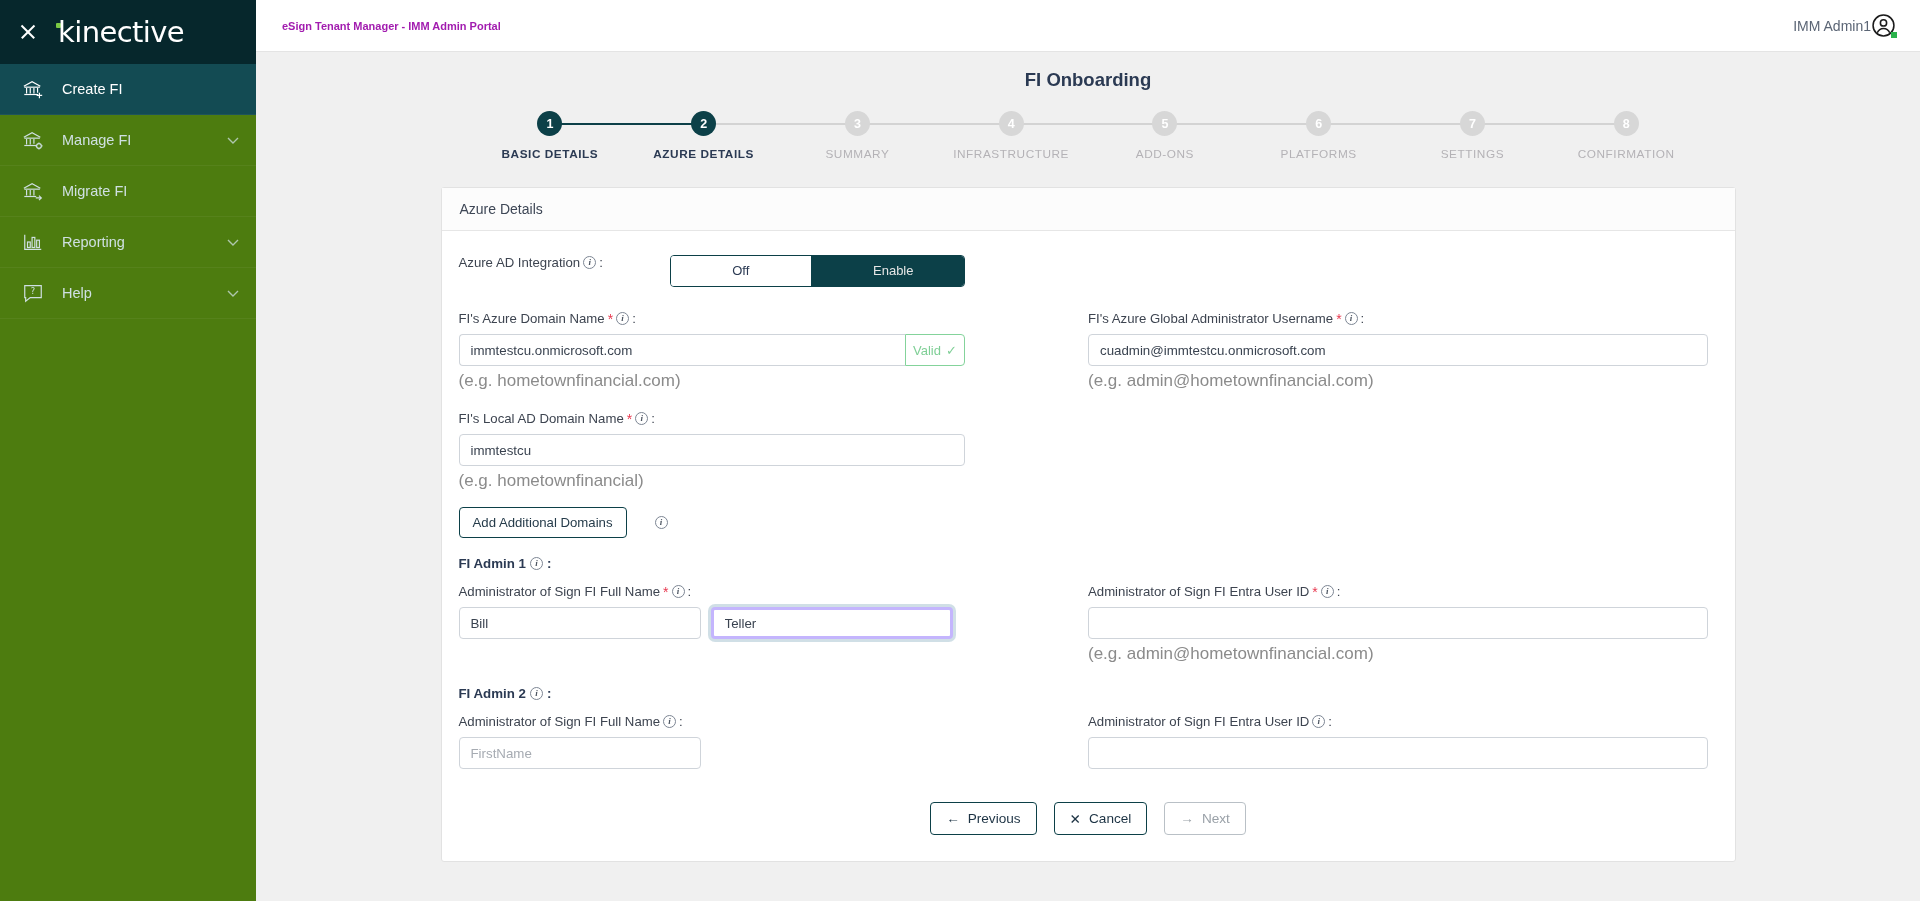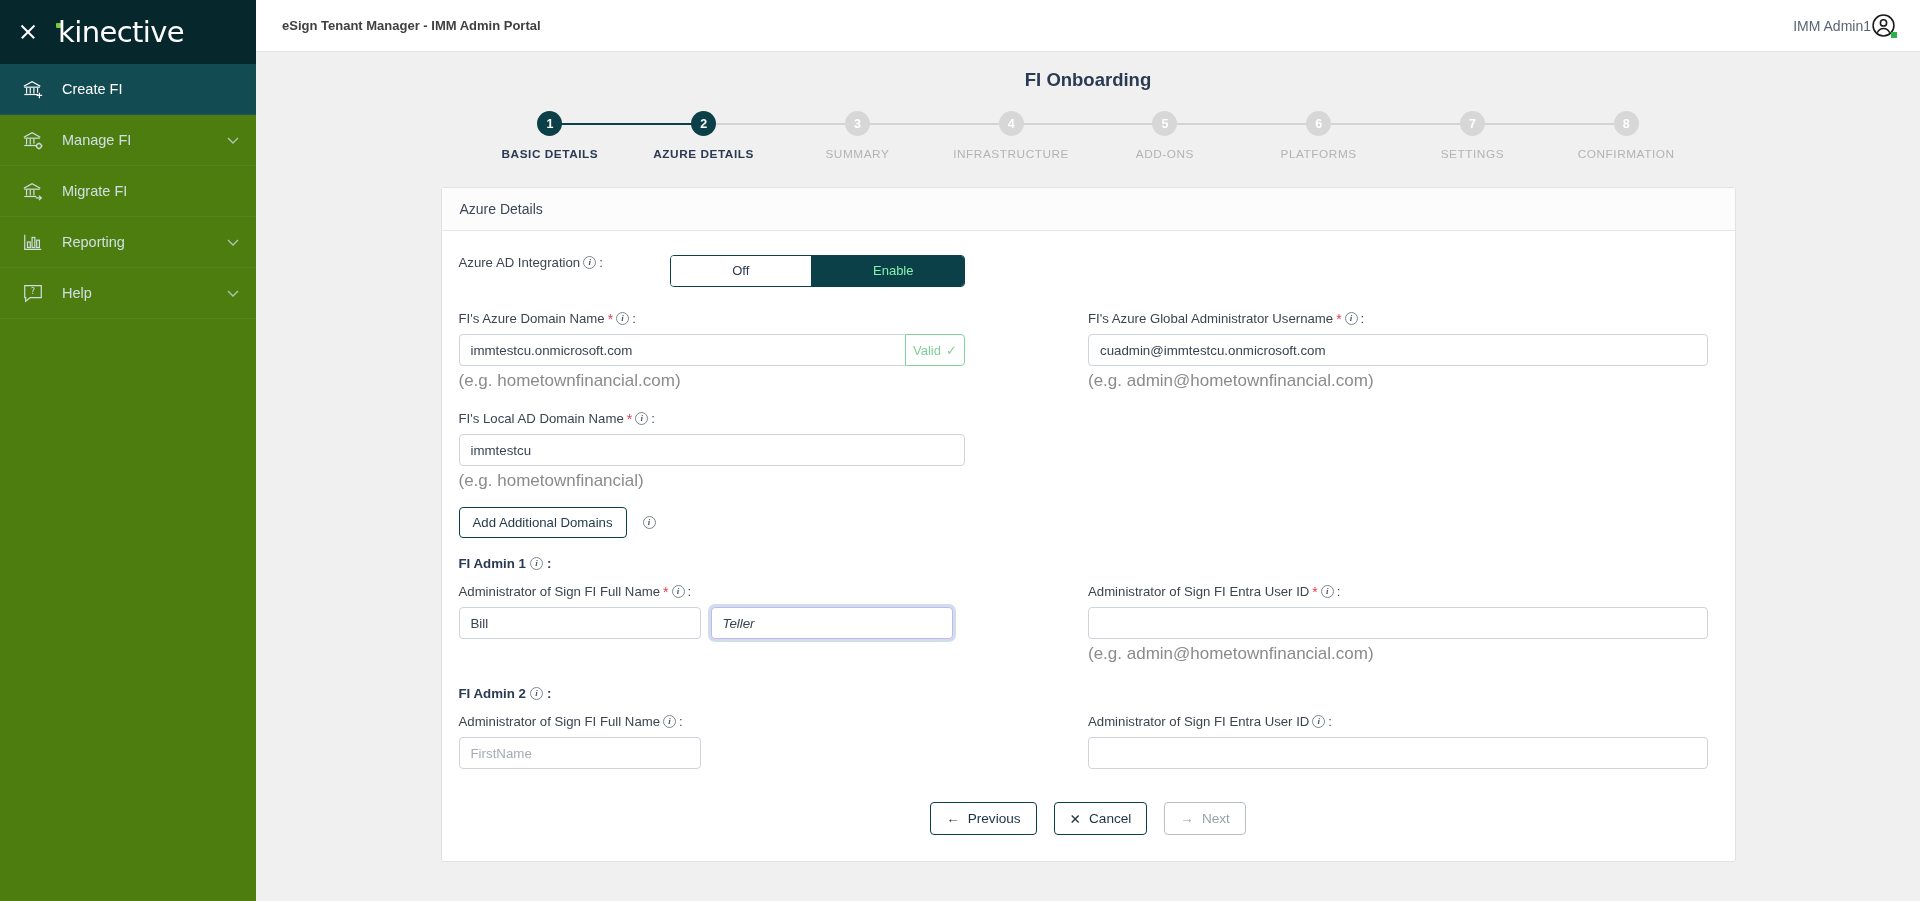--- a/index.html
+++ b/index.html
@@ -53,21 +53,21 @@
   .nav-label { flex: 1; }
   .chev { width: 14px; height: 14px; flex: none; opacity: .75; }
 
   
   .main { flex: 1; display: flex; flex-direction: column; background: #f0f0f0; }
   .topbar {
     height: 52px; background: #ffffff; display: flex; align-items: center;
     justify-content: space-between; padding: 0 24px 0 26px;
     border-bottom: 1px solid #e4e4e4; flex: none;
   }
-  .topbar-title { font-size: 13px; color: #404040; font-weight: 600; }
+  .topbar-title { font-size: 11px; color: #a21caf; font-weight: 600; }
   .topbar-right { display: flex; align-items: center; gap: 0; }
   .user-name { font-size: 14px; color: #5b6575; }
   .avatar { width: 25px; height: 25px; position: relative; cursor: pointer; }
   .avatar .badge {
     position: absolute; right: -1px; bottom: 0px; width: 6px; height: 6px;
     background: #2bb24c;
   }
 
   .content { flex: 1; overflow: auto; padding: 0; }
 
@@ -131,35 +131,35 @@
   .hint { font-size: 17px; color: #8b8b8b; margin-top: 5px; }
 
   input.tf {
     height: 32px; border: 1px solid #cfd4da; border-radius: 4px;
     padding: 0 11px; font-size: 13.3px; color: #3a4350;
     font-family: "Liberation Sans", sans-serif; background: #fff; outline: none;
     width: 100%;
   }
   input.tf::placeholder { color: #a6abb2; }
   input.tf.focused {
-    border: 1px solid #c4b5fd; box-shadow: 0 0 0 3px rgba(170,196,210,.55); font-style: italic;
+    border: 3px solid #c4b5fd; box-shadow: 0 0 0 3px rgba(170,196,210,.55);
   }
 
   
   .toggle-row { display: flex; align-items: flex-start; margin-bottom: 24px; }
   .toggle-label { width: 195px; }
   .toggle {
     display: flex; border: 1px solid #0c4048; border-radius: 4px; overflow: hidden;
     width: 295px; margin-left: 16px;
   }
   .toggle div {
     flex: 1; text-align: center; line-height: 22px; padding: 4px 0;
     font-size: 13px; cursor: pointer; color: #2b3a53; background: #ffffff;
   }
-  .toggle div.on { background: #0c4048; color: #86efac; padding-left: 12px; }
+  .toggle div.on { background: #0c4048; color: #e5e5e5; padding-left: 12px; }
 
   
   .domain-wrap { display: flex; width: 506px; }
   .domain-wrap input.tf {
     border-right: none; border-radius: 4px 0 0 4px;
   }
   .valid-badge {
     width: 67px; border: 1px solid #84d39b; border-left: 1px solid #84d39b;
     border-radius: 0 4px 4px 0; display: flex; align-items: center;
     justify-content: center; gap: 5px; font-size: 13px; color: #7fcf96;
@@ -403,21 +403,21 @@
             <div class="field-label">
               <span>FI's Local AD Domain Name</span>
               <span class="req">*</span>
               <span class="info-i">i</span>
               <span>:</span>
             </div>
             <input class="tf" type="text" style="width: 506px;" value="immtestcu">
             <div class="hint">(e.g. hometownfinancial)</div>
           </div>
 
-          <div style="display:flex;align-items:center;gap:16px;margin-top:16px">
+          <div style="display:flex;align-items:center;gap:28px;margin-top:16px">
             <button class="btn-outline">Add Additional Domains</button>
             <span class="info-i">i</span>
           </div>
 
           <div class="group-head">
             <span>FI Admin 1</span>
             <span class="info-i">i</span>
             <span>:</span>
           </div>
 

